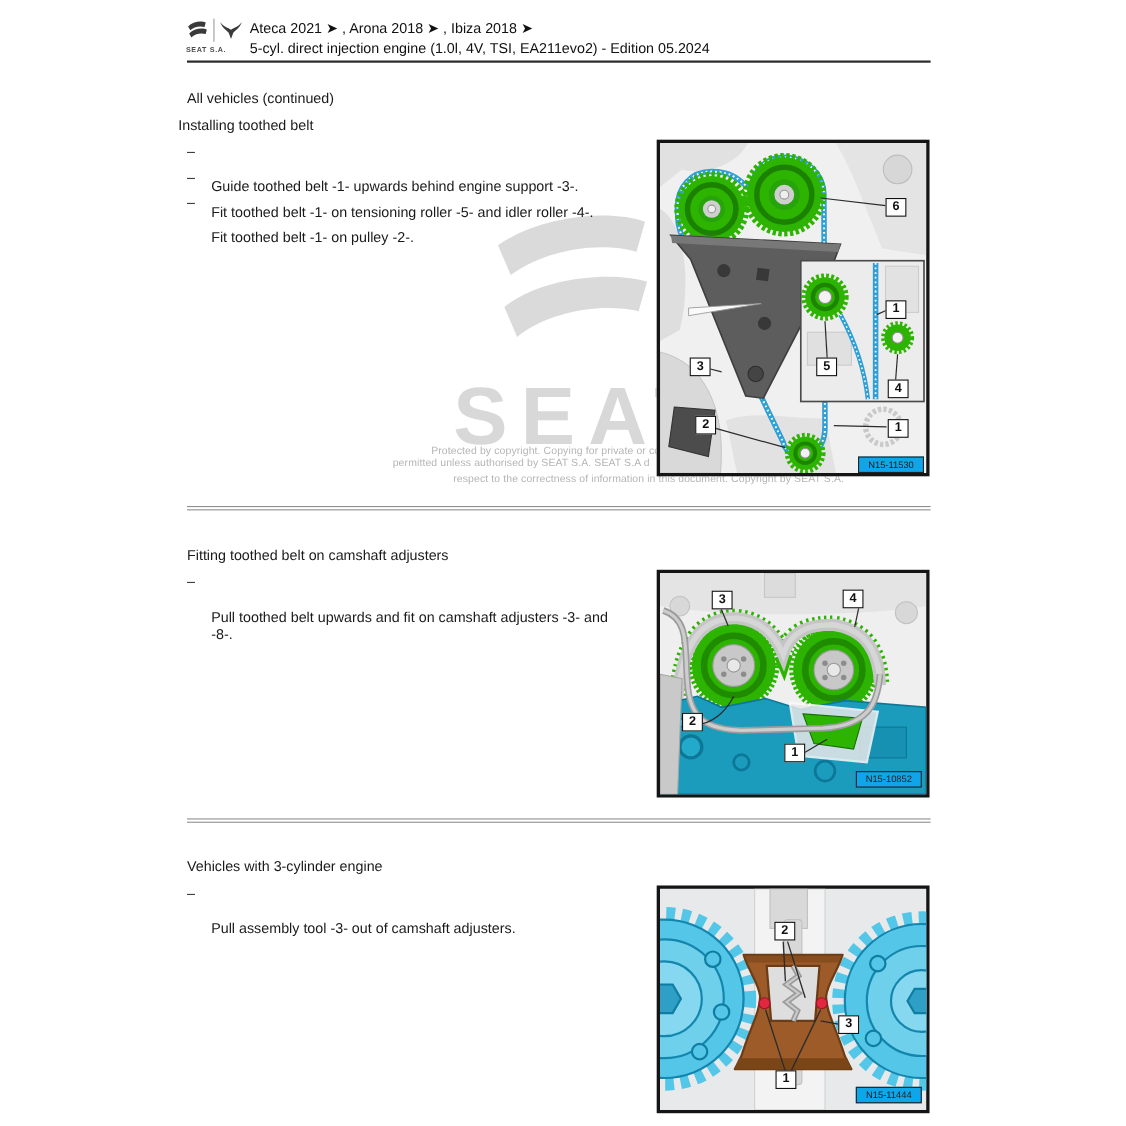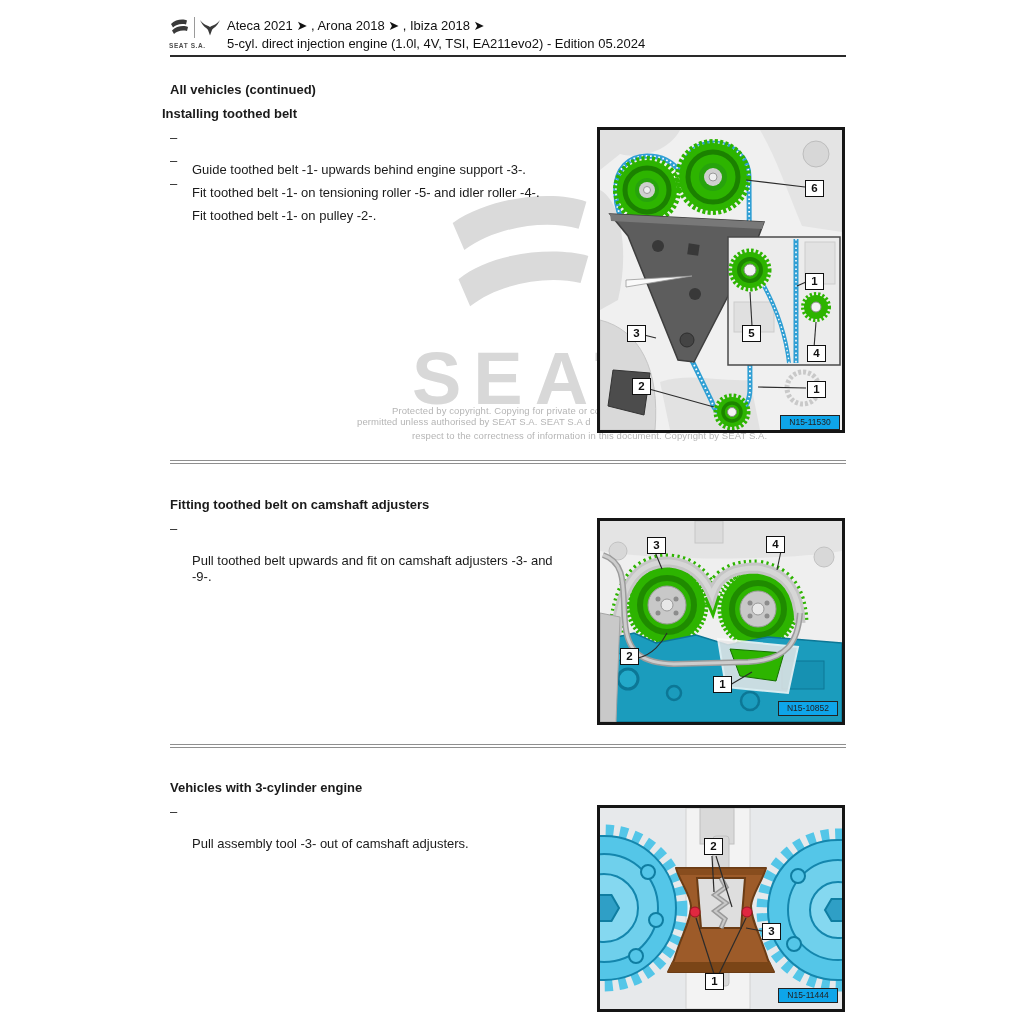--- a/index.html
+++ b/index.html
@@ -6,21 +6,21 @@
   body{width:1024px;height:1024px;position:relative;overflow:hidden;
        font-family:"Liberation Sans","DejaVu Sans",sans-serif;color:#1a1a1a;
        --green:#2db400;--green-dark:#157000;--blue:#2f9fd4;--teal:#1b9cbd;--teal-dark:#0c7796;
        --cyan:#54c6e8;--cyan-dark:#1486ad;--brown:#9d5b29;--brown-dark:#6b3c15;--red:#e02840;}
   .abs{position:absolute;}
   
   .h-line{font-size:13px;line-height:15px;color:#111;white-space:nowrap;}
   .company{font-size:6.5px;letter-spacing:.6px;color:#4d4d4d;font-weight:bold;}
   .header-rule{left:170px;top:55px;width:676px;border-top:2px solid #2a2a2a;height:0;}
   
-  .subtitle,.heading{font-size:13px;font-weight:bold;white-space:nowrap;}
+  .subtitle,.heading{font-size:13px;font-weight:normal;white-space:nowrap;}
   .b{position:absolute;left:170px;display:flex;z-index:2;}
   .b .dash{width:22px;font-size:13px;line-height:16px;}
   .b .btext{font-size:13px;line-height:16px;margin-top:32px;}
   .rule{left:170px;width:676px;height:2px;border-top:1px solid #8f8f8f;border-bottom:1px solid #8f8f8f;background:#fff;z-index:2;}
   
   .wm{z-index:1;}
   .wm-brand{font-size:74px;font-weight:bold;color:#d8d8d8;letter-spacing:12px;white-space:nowrap;}
   .wm-copy{font-size:9.5px;color:#b5b5b5;white-space:nowrap;letter-spacing:.1px;}
   
   .figure{position:absolute;border:3px solid #151515;background:#f0f0f0;z-index:3;}
@@ -167,21 +167,21 @@
   <div class="callout" style="left:142px;top:195px">5</div>
   <div class="callout" style="left:207px;top:215px">4</div>
   <div class="figid" style="left:180px;top:285px">N15-11530</div>
 </div>
 
 <div class="abs rule" style="top:460px"></div>
 
 <div class="abs heading" style="left:170px;top:497px;z-index:2">Fitting toothed belt on camshaft adjusters</div>
 <div class="b" style="top:521px">
   <span class="dash">–</span>
-  <span class="btext" style="width:362px">Pull toothed belt upwards and fit on camshaft adjusters -3- and -9-.</span>
+  <span class="btext" style="width:362px">Pull toothed belt upwards and fit on camshaft adjusters -3- and -8-.</span>
 </div>
 
 <div class="figure" style="left:597px;top:518px;width:242px;height:201px">
   <svg width="242" height="201" viewBox="0 0 242 201">
     <rect width="242" height="201" fill="#efefef"></rect>
     <path d="M0,0 L242,0 L242,30 C182,40 62,40 0,30 Z" fill="#e4e4e4"></path>
     <circle cx="18" cy="30" r="9" fill="#d8d8d8" stroke="#c2c2c2"></circle>
     <circle cx="224" cy="36" r="10" fill="#d8d8d8" stroke="#c2c2c2"></circle>
     <rect x="95" y="0" width="28" height="22" fill="#dcdcdc" stroke="#c6c6c6"></rect>
 

